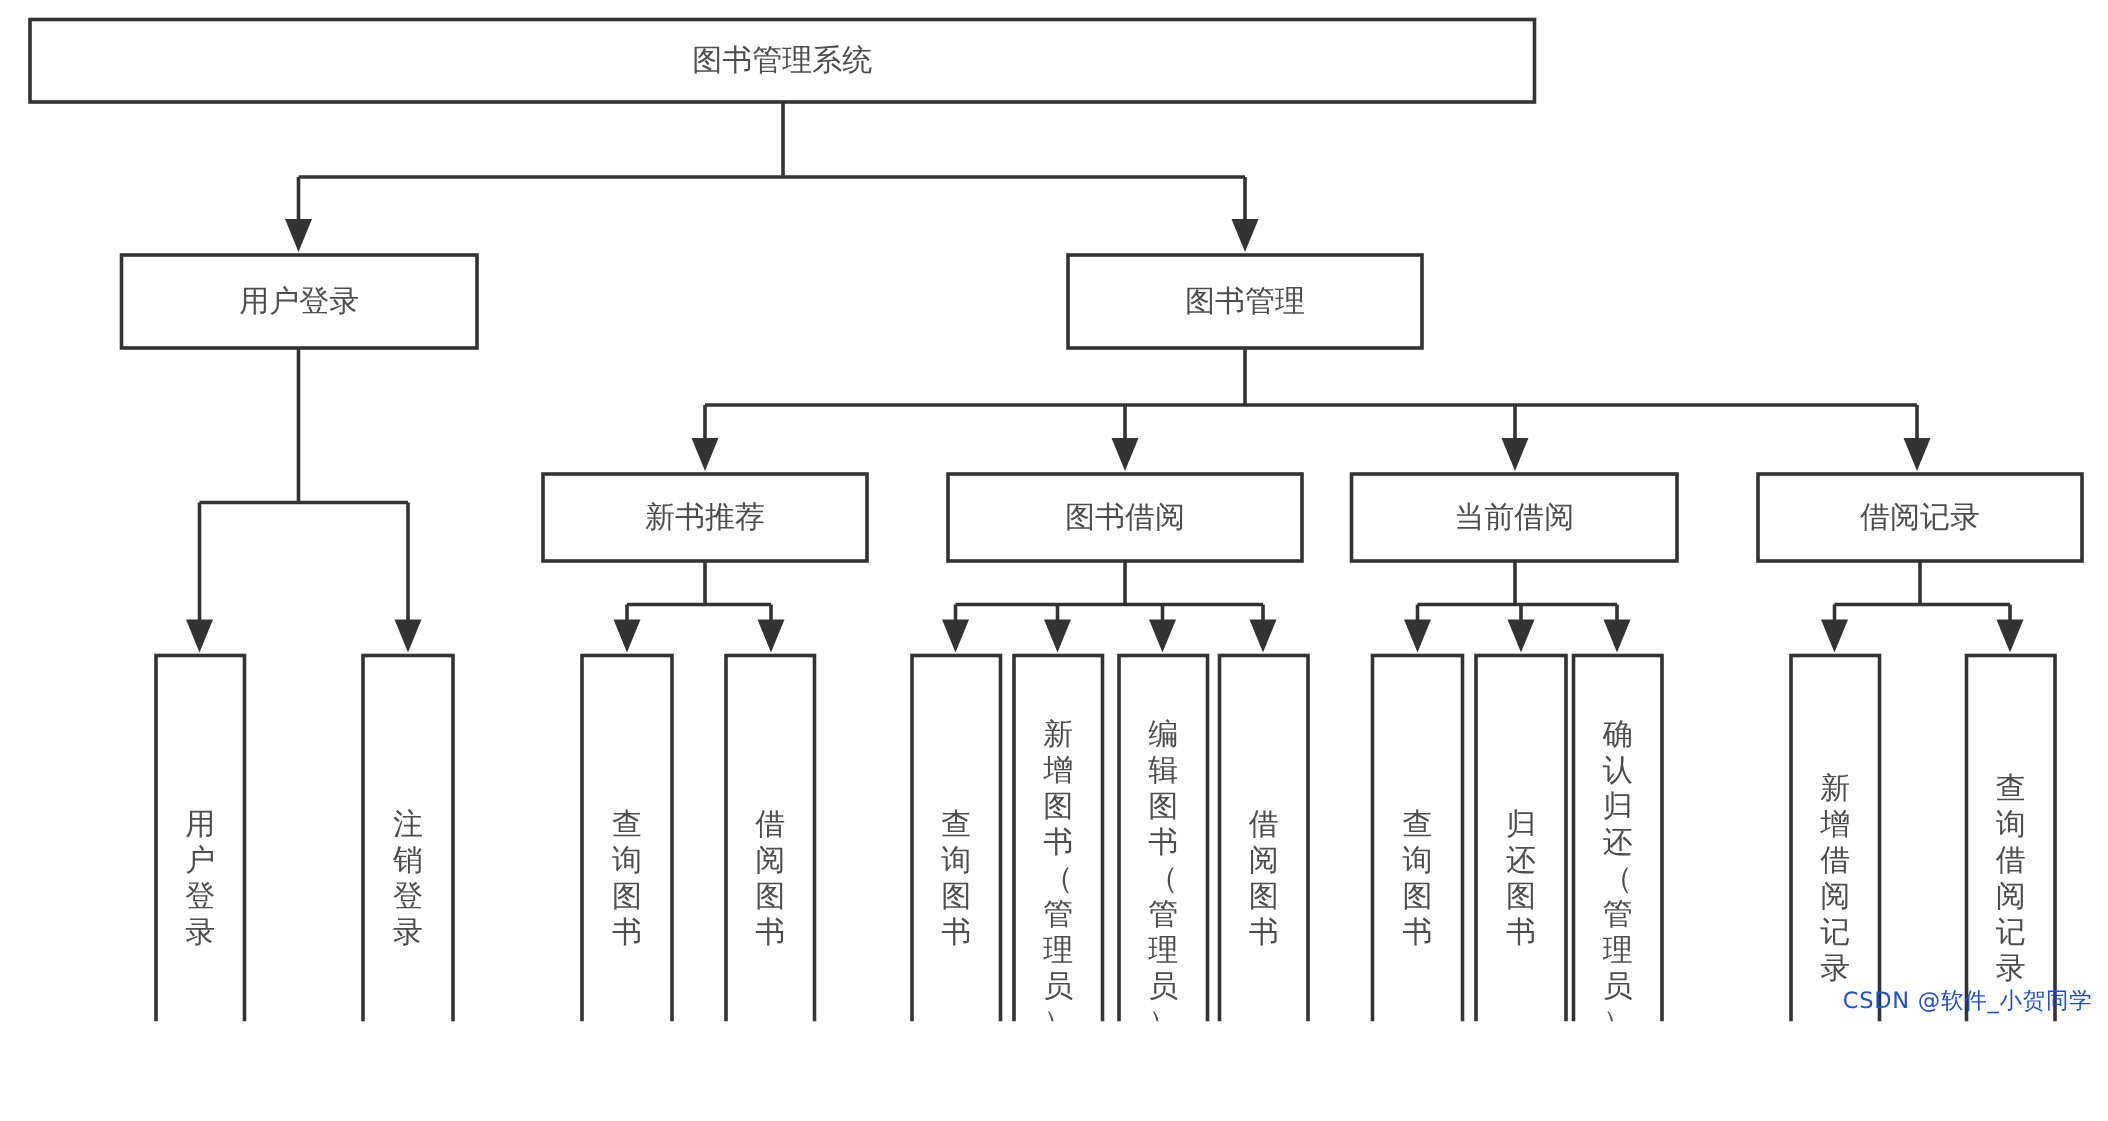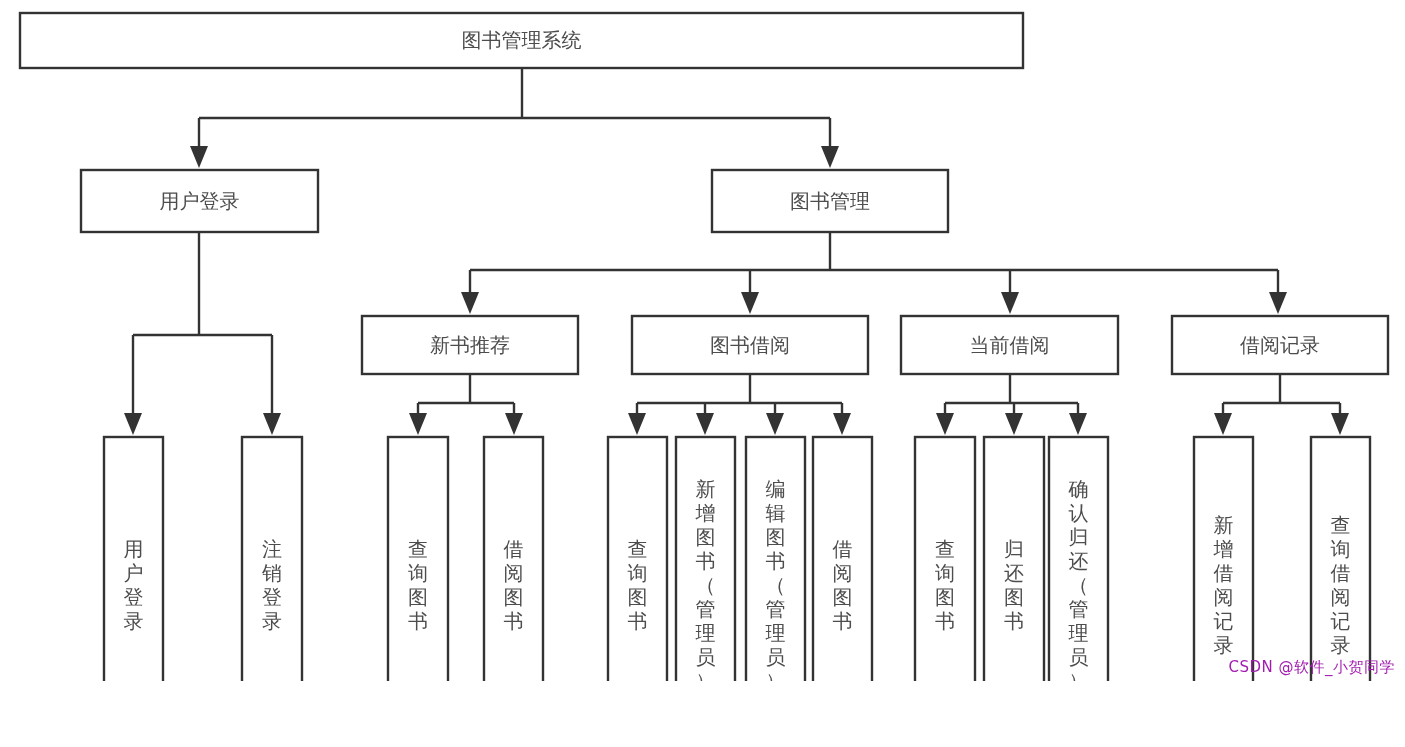--- a/index.html
+++ b/index.html
@@ -53,21 +53,21 @@
     font-family: "DejaVu Sans", "Liberation Sans", sans-serif;
     font-size: 20px;
     text-anchor: middle;
   }
   .watermark {
     position: absolute;
     right: 10px;
     bottom: 4px;
     font-family: "DejaVu Sans", "Liberation Sans", sans-serif;
     font-size: 15px;
-    color: #a21caf;
+    color: #1d4ed8;
     white-space: nowrap;
     letter-spacing: 0.5px;
     user-select: none;
   }
 </style>
 </head>
 <body>
 
 <div id="diagram-root">
   <svg class="tree-canvas" id="tree-canvas" viewBox="0 0 1405 747" xmlns="http://www.w3.org/2000/svg">

